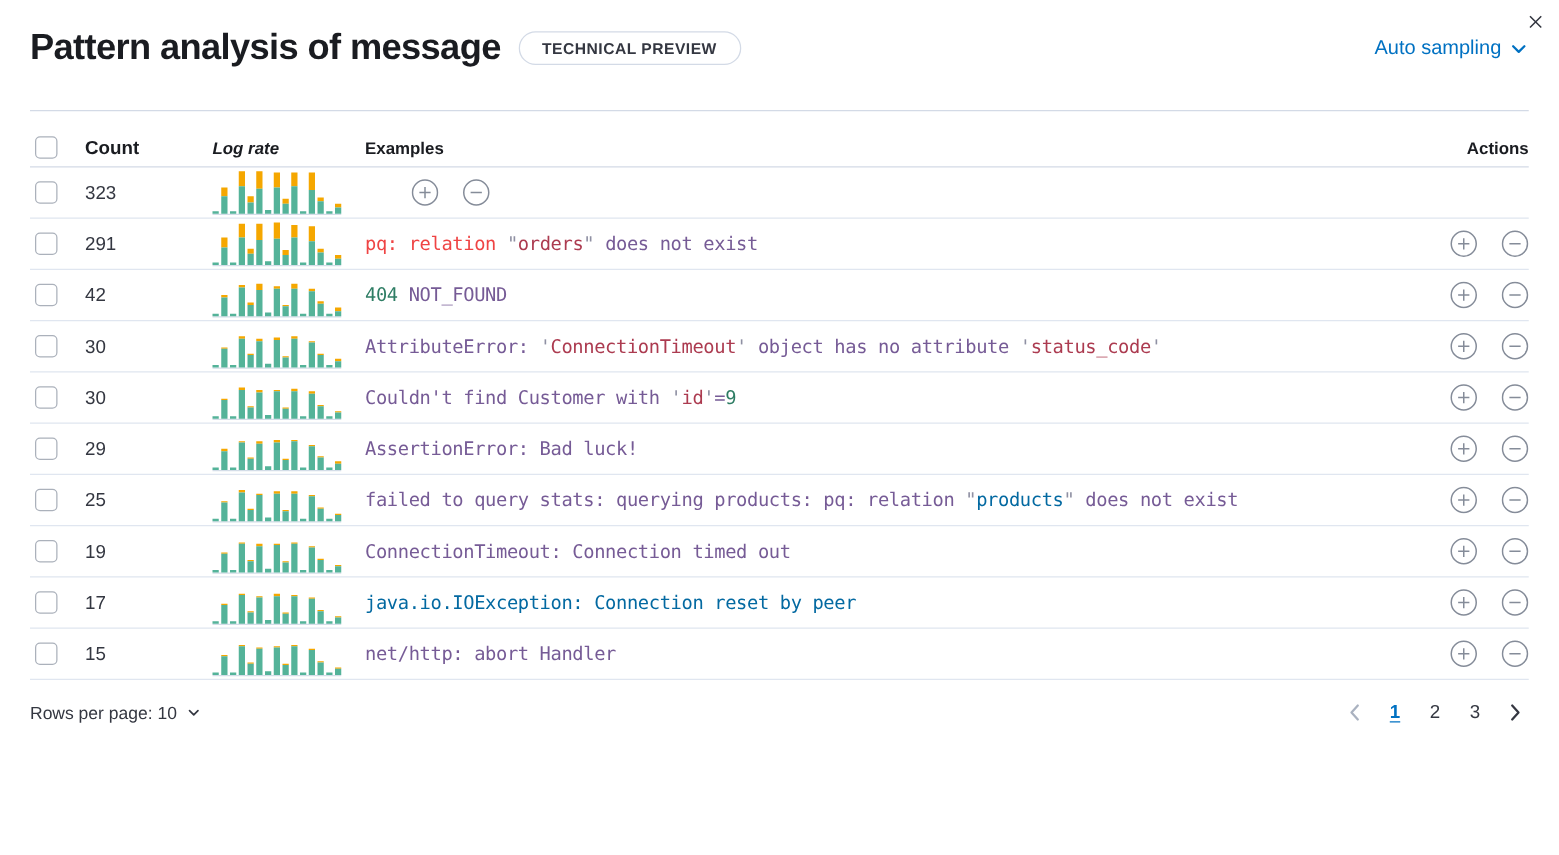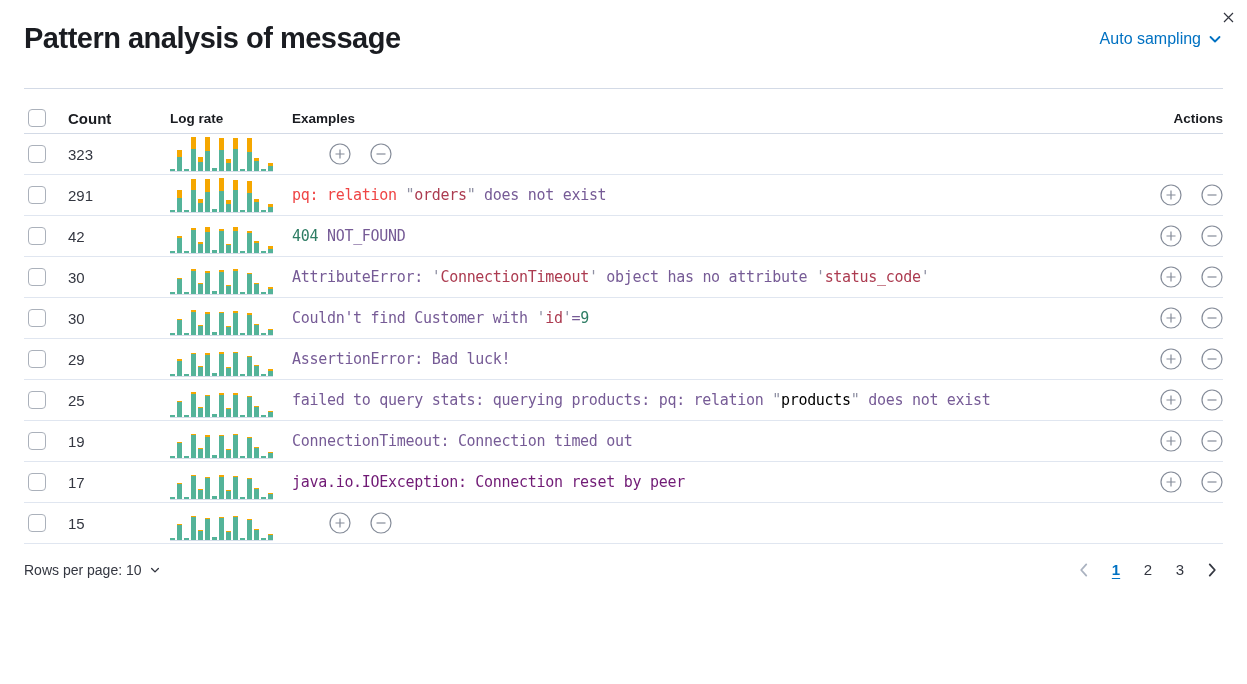--- a/index.html
+++ b/index.html
@@ -18,21 +18,21 @@
 
   
   .flyout-body { padding:0 24px; }
   .summary { margin-top:42px; font-size:16px; color:#343741; }
 
   .ptable { margin-top:14px; width:100%; }
   .thead { display:flex; align-items:center; height:31px; border-bottom:1px solid #d3dae6; font-size:13.5px; font-weight:700; color:#1a1c21; }
   .trow { display:flex; align-items:center; height:41px; border-bottom:1px solid #e0e6f0; }
   .col-check { width:44px; padding-left:4px; display:flex; align-items:center; }
   .col-count { width:102px; font-size:15px; color:#343741; }
-  .col-rate  { width:122px; }
+  .col-rate  { width:122px;font-style:italic; }
   .col-examples { flex:1; min-width:0; overflow:hidden; white-space:nowrap; }
   .col-actions { width:100px; display:flex; justify-content:flex-end; align-items:center; gap:19px; }
   .thead .col-actions { font-size:13.5px; }
 
   .checkbox { width:18px; height:18px; border:1px solid #abb1bb; border-radius:4px; background:#fff; cursor:pointer; }
 
   .sparkline { display:flex; align-items:flex-end; gap:2px; height:36px; width:103px; border-bottom:1px solid #d4dde8; }
   .spark-bar { width:5px; display:flex; flex-direction:column; justify-content:flex-end; }
   .seg-orange { width:5px; }
   .seg-green { width:5px; }
@@ -58,20 +58,21 @@
     <span style="display:flex;">
       <svg width="15" height="15" viewBox="0 0 16 16">
           <path d="M3.2 3.2 L12.8 12.8 M12.8 3.2 L3.2 12.8" stroke="#343741" stroke-width="1.3" fill="none"></path>
         </svg>
     </span>
   </button>
 
   <div class="flyout-header">
     <div class="title-row">
       <h1 class="page-title">Pattern analysis of message</h1>
+      <span class="tech-badge">TECHNICAL PREVIEW</span>
       <button class="sampling-link">
         <span>Auto sampling</span>
         <span style="display:flex;">
           <svg width="16" height="16" viewBox="0 0 16 16">
               <path d="M3.5 6 L8 10.5 L12.5 6" fill="none" stroke="#0071c2" stroke-width="1.8" stroke-linecap="round" stroke-linejoin="round"></path>
             </svg>
         </span>
       </button>
     </div>
     <div class="header-divider"></div>
@@ -702,21 +703,21 @@
                   <div class="seg-orange" style="height: 0px; background: rgb(245, 167, 0);"></div>
                   <div class="seg-green" style="height: 2px; background: rgb(84, 179, 153);"></div>
                 </div>
                 <div class="spark-bar">
                   <div class="seg-orange" style="height: 1px; background: rgb(245, 167, 0);"></div>
                   <div class="seg-green" style="height: 5px; background: rgb(84, 179, 153);"></div>
                 </div>
               </div>
     </div>
     <div class="col-examples">
-      <span class="example-text"><span style="color: rgb(118, 91, 150);">failed to query stats: querying products: pq: relation </span><span style="color: rgb(143, 144, 163);">"</span><span style="color: #000000;">products</span><span style="color: rgb(143, 144, 163);">"</span><span style="color: rgb(118, 91, 150);"> does not exist</span></span>
+      <span class="example-text"><span style="color: rgb(118, 91, 150);">failed to query stats: querying products: pq: relation </span><span style="color: rgb(143, 144, 163);">"</span><span style="color: #0369a1;">products</span><span style="color: rgb(143, 144, 163);">"</span><span style="color: rgb(118, 91, 150);"> does not exist</span></span>
     </div>
     <div class="col-actions">
       <button class="action-btn">
         <span style="display:flex;">
           <svg width="22" height="22" viewBox="0 0 22 22">
                     <circle cx="11" cy="11" r="10" fill="none" stroke="#858c99" stroke-width="1.2"></circle>
                     <path d="M11 6.5 V15.5 M6.5 11 H15.5" stroke="#858c99" stroke-width="1.2"></path>
                   </svg>
         </span>
       </button>
@@ -886,21 +887,21 @@
                   <div class="seg-orange" style="height: 0px; background: rgb(245, 167, 0);"></div>
                   <div class="seg-green" style="height: 2px; background: rgb(84, 179, 153);"></div>
                 </div>
                 <div class="spark-bar">
                   <div class="seg-orange" style="height: 1px; background: rgb(245, 167, 0);"></div>
                   <div class="seg-green" style="height: 5px; background: rgb(84, 179, 153);"></div>
                 </div>
               </div>
     </div>
     <div class="col-examples">
-      <span class="example-text"><span style="color: #701a75;">java.io.IOException: Connection reset by peer</span></span>
+      <span class="example-text"><span style="color: #0369a1;">java.io.IOException: Connection reset by peer</span></span>
     </div>
     <div class="col-actions">
       <button class="action-btn">
         <span style="display:flex;">
           <svg width="22" height="22" viewBox="0 0 22 22">
                     <circle cx="11" cy="11" r="10" fill="none" stroke="#858c99" stroke-width="1.2"></circle>
                     <path d="M11 6.5 V15.5 M6.5 11 H15.5" stroke="#858c99" stroke-width="1.2"></path>
                   </svg>
         </span>
       </button>
@@ -976,20 +977,23 @@
                 </div>
                 <div class="spark-bar">
                   <div class="seg-orange" style="height: 0px; background: rgb(245, 167, 0);"></div>
                   <div class="seg-green" style="height: 2px; background: rgb(84, 179, 153);"></div>
                 </div>
                 <div class="spark-bar">
                   <div class="seg-orange" style="height: 1px; background: rgb(245, 167, 0);"></div>
                   <div class="seg-green" style="height: 5px; background: rgb(84, 179, 153);"></div>
                 </div>
               </div>
+    </div>
+    <div class="col-examples">
+      <span class="example-text"><span style="color: rgb(118, 91, 150);">net/http: abort Handler</span></span>
     </div>
     <div class="col-actions">
       <button class="action-btn">
         <span style="display:flex;">
           <svg width="22" height="22" viewBox="0 0 22 22">
                     <circle cx="11" cy="11" r="10" fill="none" stroke="#858c99" stroke-width="1.2"></circle>
                     <path d="M11 6.5 V15.5 M6.5 11 H15.5" stroke="#858c99" stroke-width="1.2"></path>
                   </svg>
         </span>
       </button>

